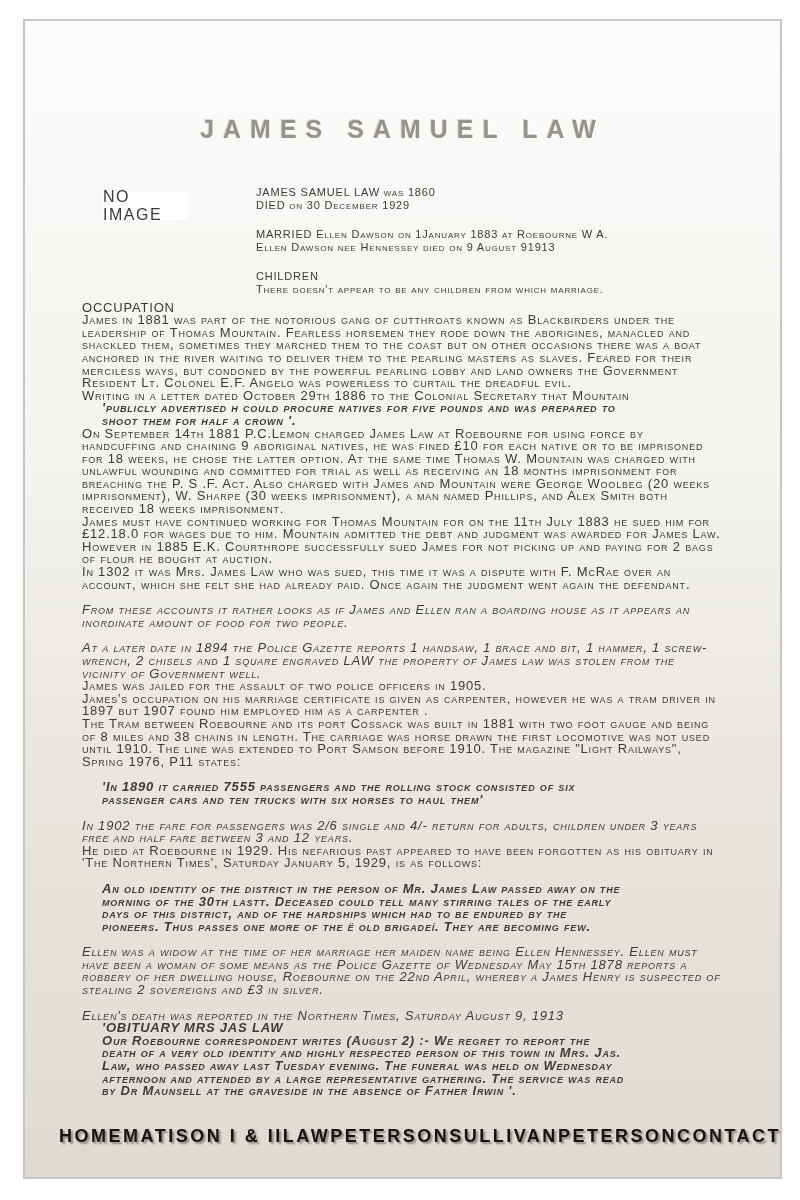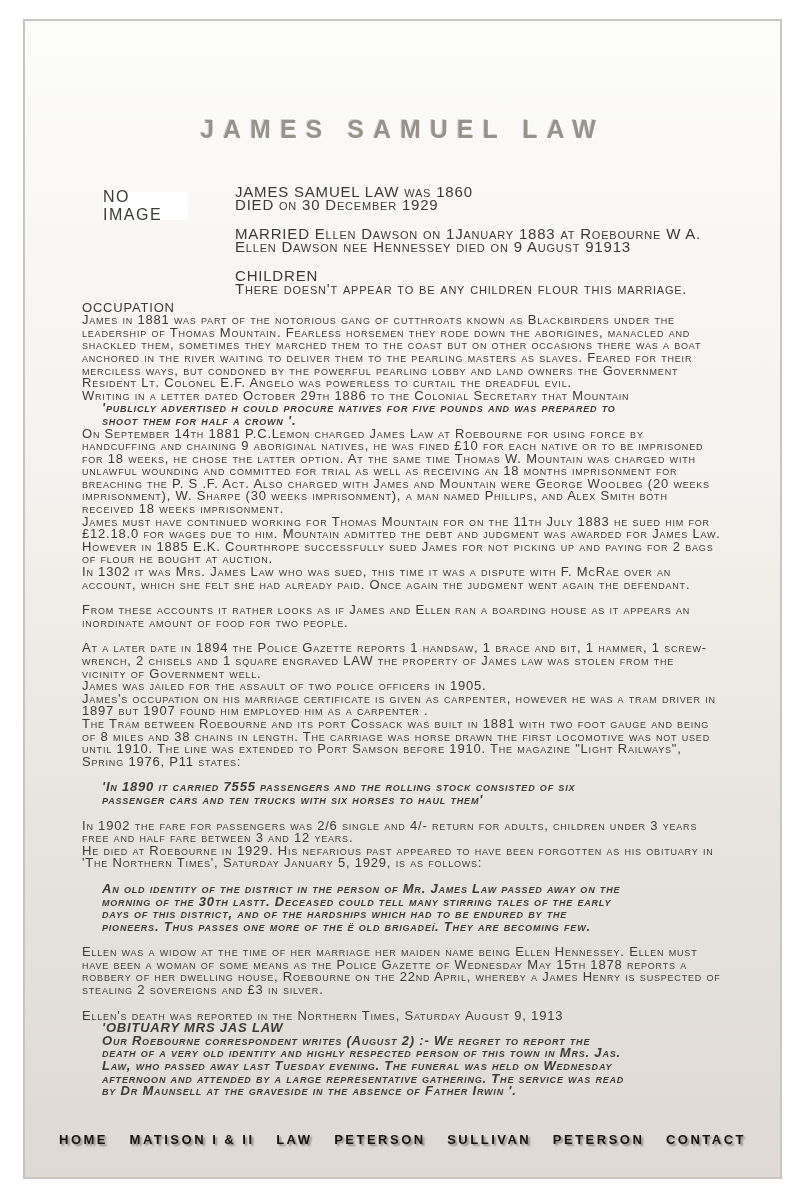--- a/index.html
+++ b/index.html
@@ -47,57 +47,57 @@
     background: #ffffff;
     display: flex;
     align-items: center;
     justify-content: center;
     font-size: 16px;
     letter-spacing: 1.5px;
     color: #3a3834;
     flex: none;
   }
   .vitals {
-    margin-left: 47px;
-    font-size: 15px;
+    margin-left: 68px;
+    font-size: 11px;
     line-height: 12.6px;
     letter-spacing: 0.8px;
     color: #3c3a36;
     font-variant: small-caps;
   }
   .vitals p { margin: 0; }
   .vitals .vgap { margin-top: 17px; }
   .body-text {
     margin: 6px 0 0 0;
     padding: 0 58px 0 57px;
     font-size: 13px;
     line-height: 12.6px;
     letter-spacing: 0.8px;
     color: #3c3a36;
     font-variant: small-caps;
   }
   .body-text p { margin: 0; }
-  .body-text p.gap { margin-top: 13px; }
+  .body-text p.gap { margin-top: 13px; font-style: italic; }
   .body-text p.quote {
     font-style: italic;
     padding-left: 20px;
     padding-right: 95px;
     font-weight: bold;
   }
   .heading {
     letter-spacing: 0.8px;
   }
   .navbar {
     margin-top: auto;
     margin-bottom: 30px;
     padding: 0 34px;
     display: flex;
     justify-content: space-between;
     align-items: center;
-    font-size: 13px;
+    font-size: 18px;
     font-weight: bold;
     letter-spacing: 2.5px;
     color: #16130e;
     font-variant: small-caps;
     text-shadow: 2px 2px 2px rgba(70,65,58,0.55);
   }
   .nav-item {
     cursor: pointer;
     white-space: nowrap;
   }
@@ -110,21 +110,21 @@
   <div class="page-title">JAMES SAMUEL LAW</div>
 
   <div class="info-row">
     <div class="no-image-box">NO IMAGE</div>
     <div class="vitals">
       <p>JAMES SAMUEL LAW was 1860</p>
       <p>DIED on 30 December 1929</p>
       <p class="vgap">MARRIED Ellen Dawson on 1January 1883 at Roebourne W A.</p>
       <p>Ellen Dawson nee Hennessey died on 9 August 91913</p>
       <p class="vgap">CHILDREN</p>
-      <p>There doesn't appear to be any children flour this marriage.</p>
+      <p>There doesn't appear to be any children from which marriage.</p>
     </div>
   </div>
 
   <div class="body-text">
     <p class="heading">OCCUPATION</p>
     <p>James in 1881 was part of the notorious gang of cutthroats known as Blackbirders under the leadership of Thomas Mountain. Fearless horsemen they rode down the aborigines, manacled and shackled them, sometimes they marched them to the coast but on other occasions there was a boat anchored in the river waiting to deliver them to the pearling masters as slaves. Feared for their merciless ways, but condoned by the powerful pearling lobby and land owners the Government Resident Lt. Colonel E.F. Angelo was powerless to curtail the dreadful evil.</p>
     <p>Writing in a letter dated October 29th 1886 to the Colonial Secretary that Mountain</p>
     <p class="quote">'publicly advertised h could procure natives for five pounds and was prepared to shoot them for half a crown '.</p>
     <p>On September 14th 1881 P.C.Lemon charged James Law at Roebourne for using force by handcuffing and chaining 9 aboriginal natives, he was fined £10 for each native or to be imprisoned for 18 weeks, he chose the latter option. At the same time Thomas W. Mountain was charged with unlawful wounding and committed for trial as well as receiving an 18 months imprisonment for breaching the P. S .F. Act. Also charged with James and Mountain were George Woolbeg (20 weeks imprisonment), W. Sharpe (30 weeks imprisonment), a man named Phillips, and Alex Smith both received 18 weeks imprisonment.</p>
     <p>James must have continued working for Thomas Mountain for on the 11th July 1883 he sued him for £12.18.0 for wages due to him. Mountain admitted the debt and judgment was awarded for James Law. However in 1885 E.K. Courthrope successfully sued James for not picking up and paying for 2 bags of flour he bought at auction.</p>

